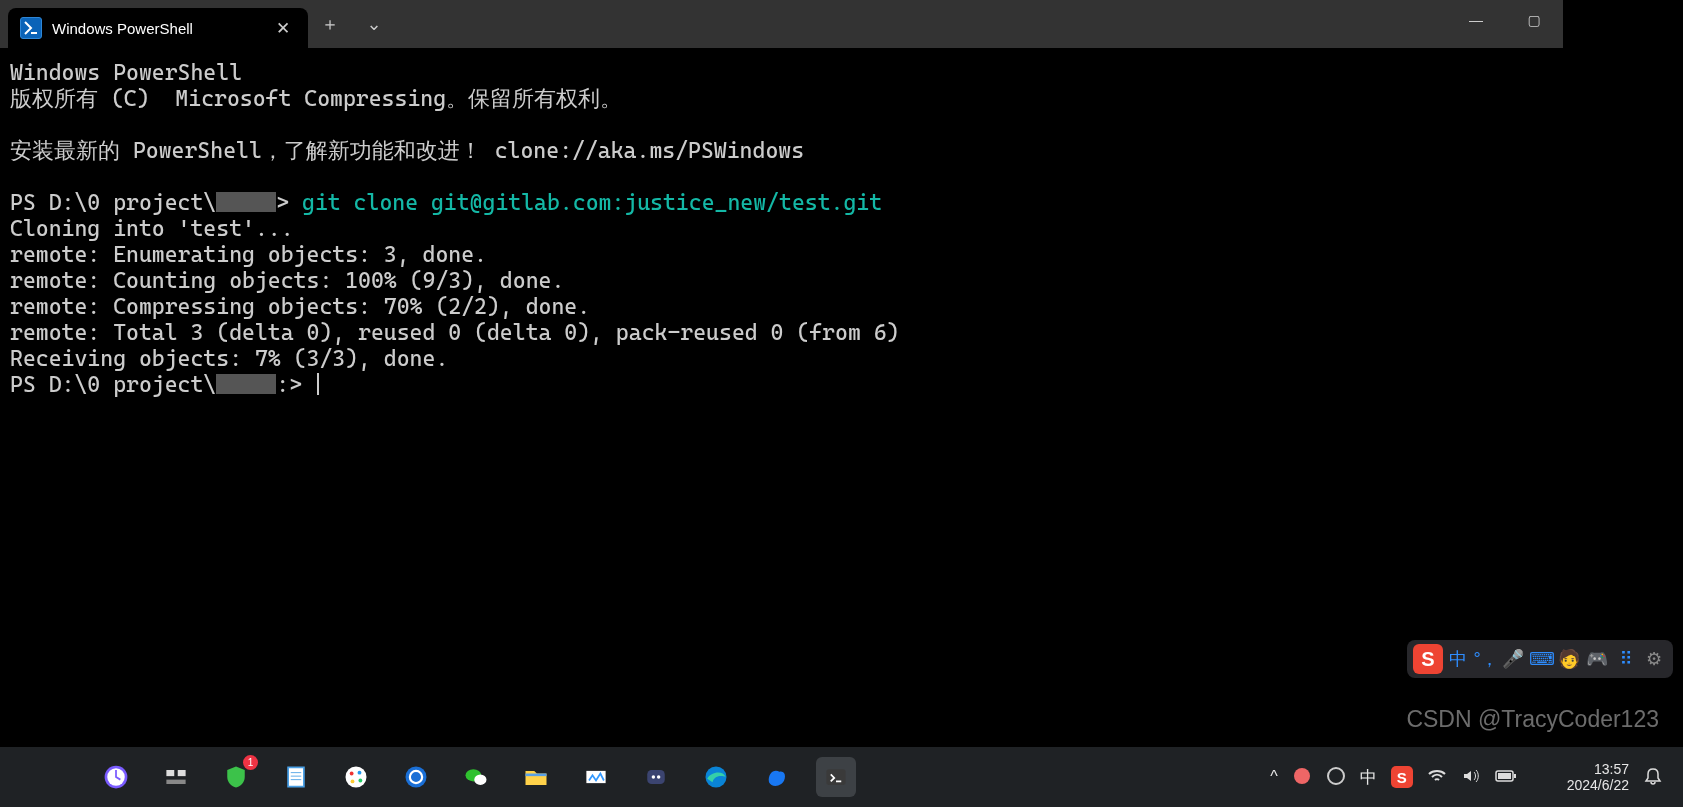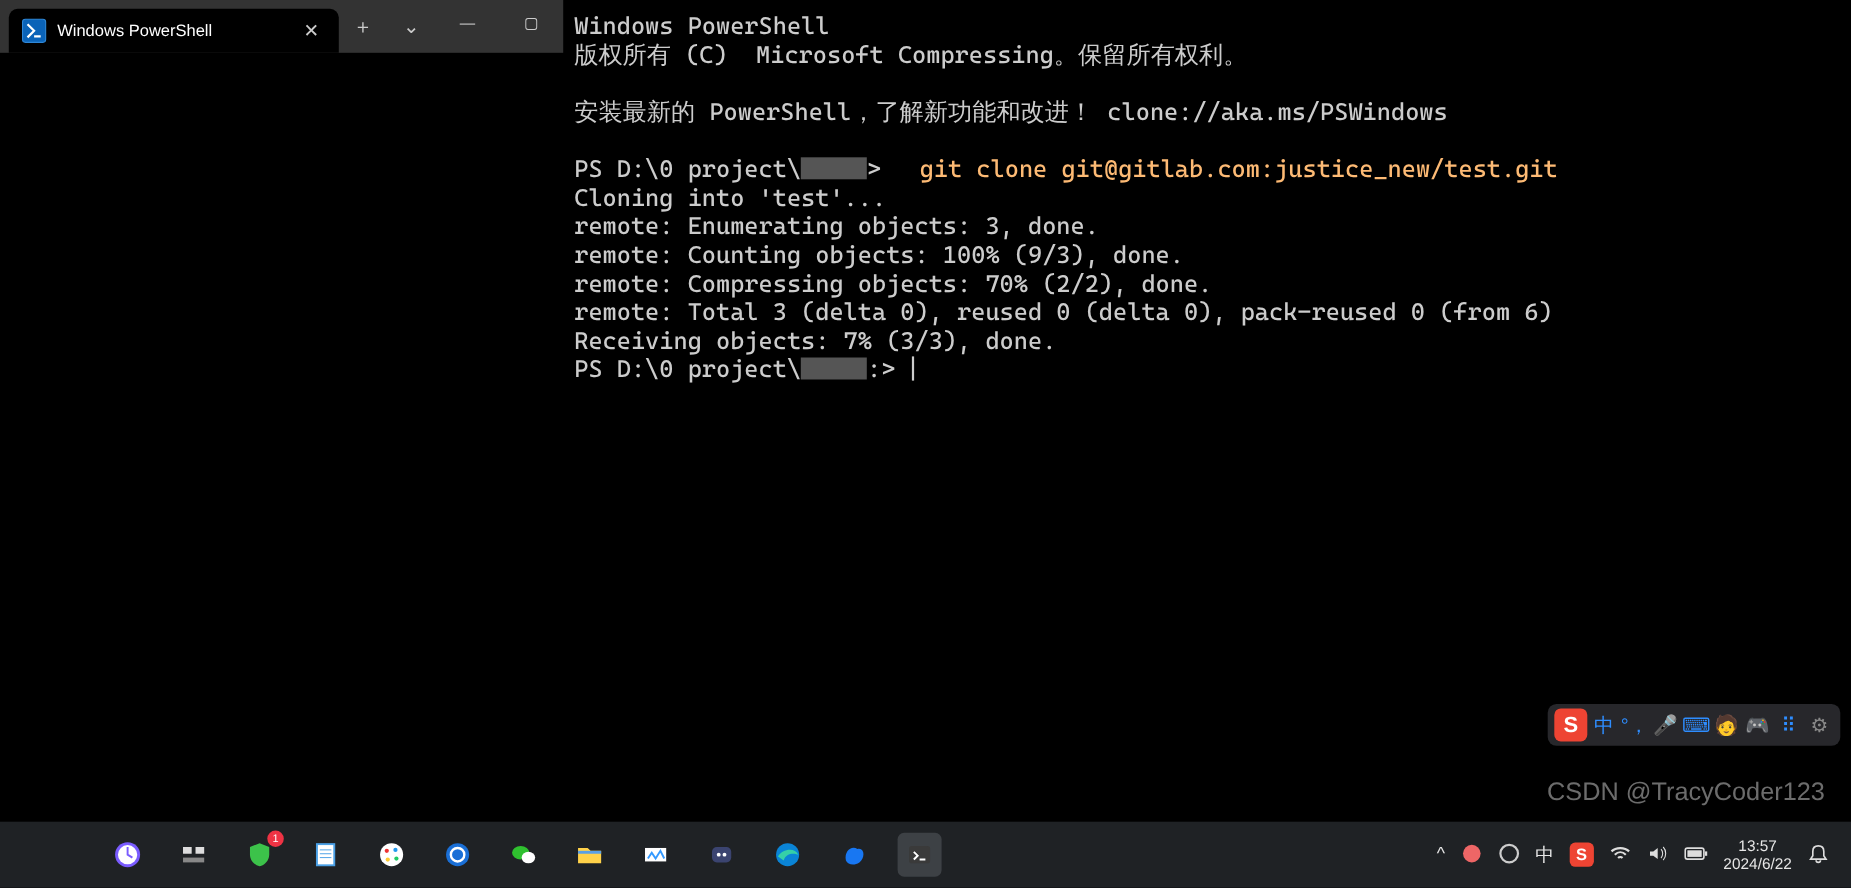--- a/index.html
+++ b/index.html
@@ -4,20 +4,21 @@
 <style>
   * { margin: 0; padding: 0; box-sizing: border-box; }
   html, body { width: 1683px; height: 807px; overflow: hidden; font-family: "Segoe UI", Arial, sans-serif; background: #000; }
 
   
   .terminal-window {
     width: 1563px;
     height: 688px;
     background: #000;
     display: flex;
+    flex-direction: column;
     border-top-right-radius: 8px;
   }
   .title-bar {
     height: 48px;
     background: #333333;
     display: flex;
     align-items: flex-end;
     position: relative;
   }
   .tab-strip { display: flex; align-items: flex-end; height: 48px; padding-left: 8px; }
@@ -48,21 +49,21 @@
     width: 58px; height: 40px; background: none; border: none; color: #ccc; font-size: 14px;
     display: flex; align-items: center; justify-content: center;
   }
 
   .term-body {
     flex: 1; padding: 12px 10px;
     font-family: "Cascadia Mono", "Consolas", monospace;
     font-size: 22px; line-height: 26px;
     color: #ccc; white-space: pre; overflow: hidden;
   }
-  .cmd { color: #fdba74; margin-left: 22px; }
+  .cmd { color: #14b8a6; }
   .redact { display: inline-block; width: 60px; height: 20px; background: #555; vertical-align: -2px; }
   .cursor { display: inline-block; width: 2px; height: 22px; background: #ccc; vertical-align: -3px; margin-left: 2px; }
 
   
   .ime-overlay {
     position: absolute; right: 10px; top: 640px;
     display: flex; align-items: center; gap: 2px;
     background: rgba(40,40,44,0.98);
     border-radius: 8px; padding: 4px 6px;
   }
@@ -97,21 +98,21 @@
     position:absolute; top:-2px; right:-2px;
     background:#e34; color:#fff; font-size:10px; border-radius:50%;
     width:15px; height:15px; display:flex; align-items:center; justify-content:center;
   }
   .tray {
     margin-left: auto; display: flex; align-items: center; gap: 14px; padding-right: 20px;
     color: #e6e6e6; font-size: 14px;
   }
   .tray .chev { font-size: 16px; }
   .tray .ime-cn { font-size: 17px; }
-  .tray .clock { text-align: center; font-size: 14px; line-height:16px; }
+  .tray .clock { text-align: right; font-size: 14px; line-height:16px;margin-left:36px; }
   .tray .sogou-sm { width:22px; height:22px; background:#e43; border-radius:5px;color:#fff;font-weight:bold;font-size:15px;display:flex;align-items:center;justify-content:center;}
 
   
   .svg-ico { width: 28px; height: 28px; }
 </style>
 </head>
 <body>
 
 <div class="terminal-window">
   <div class="title-bar">

